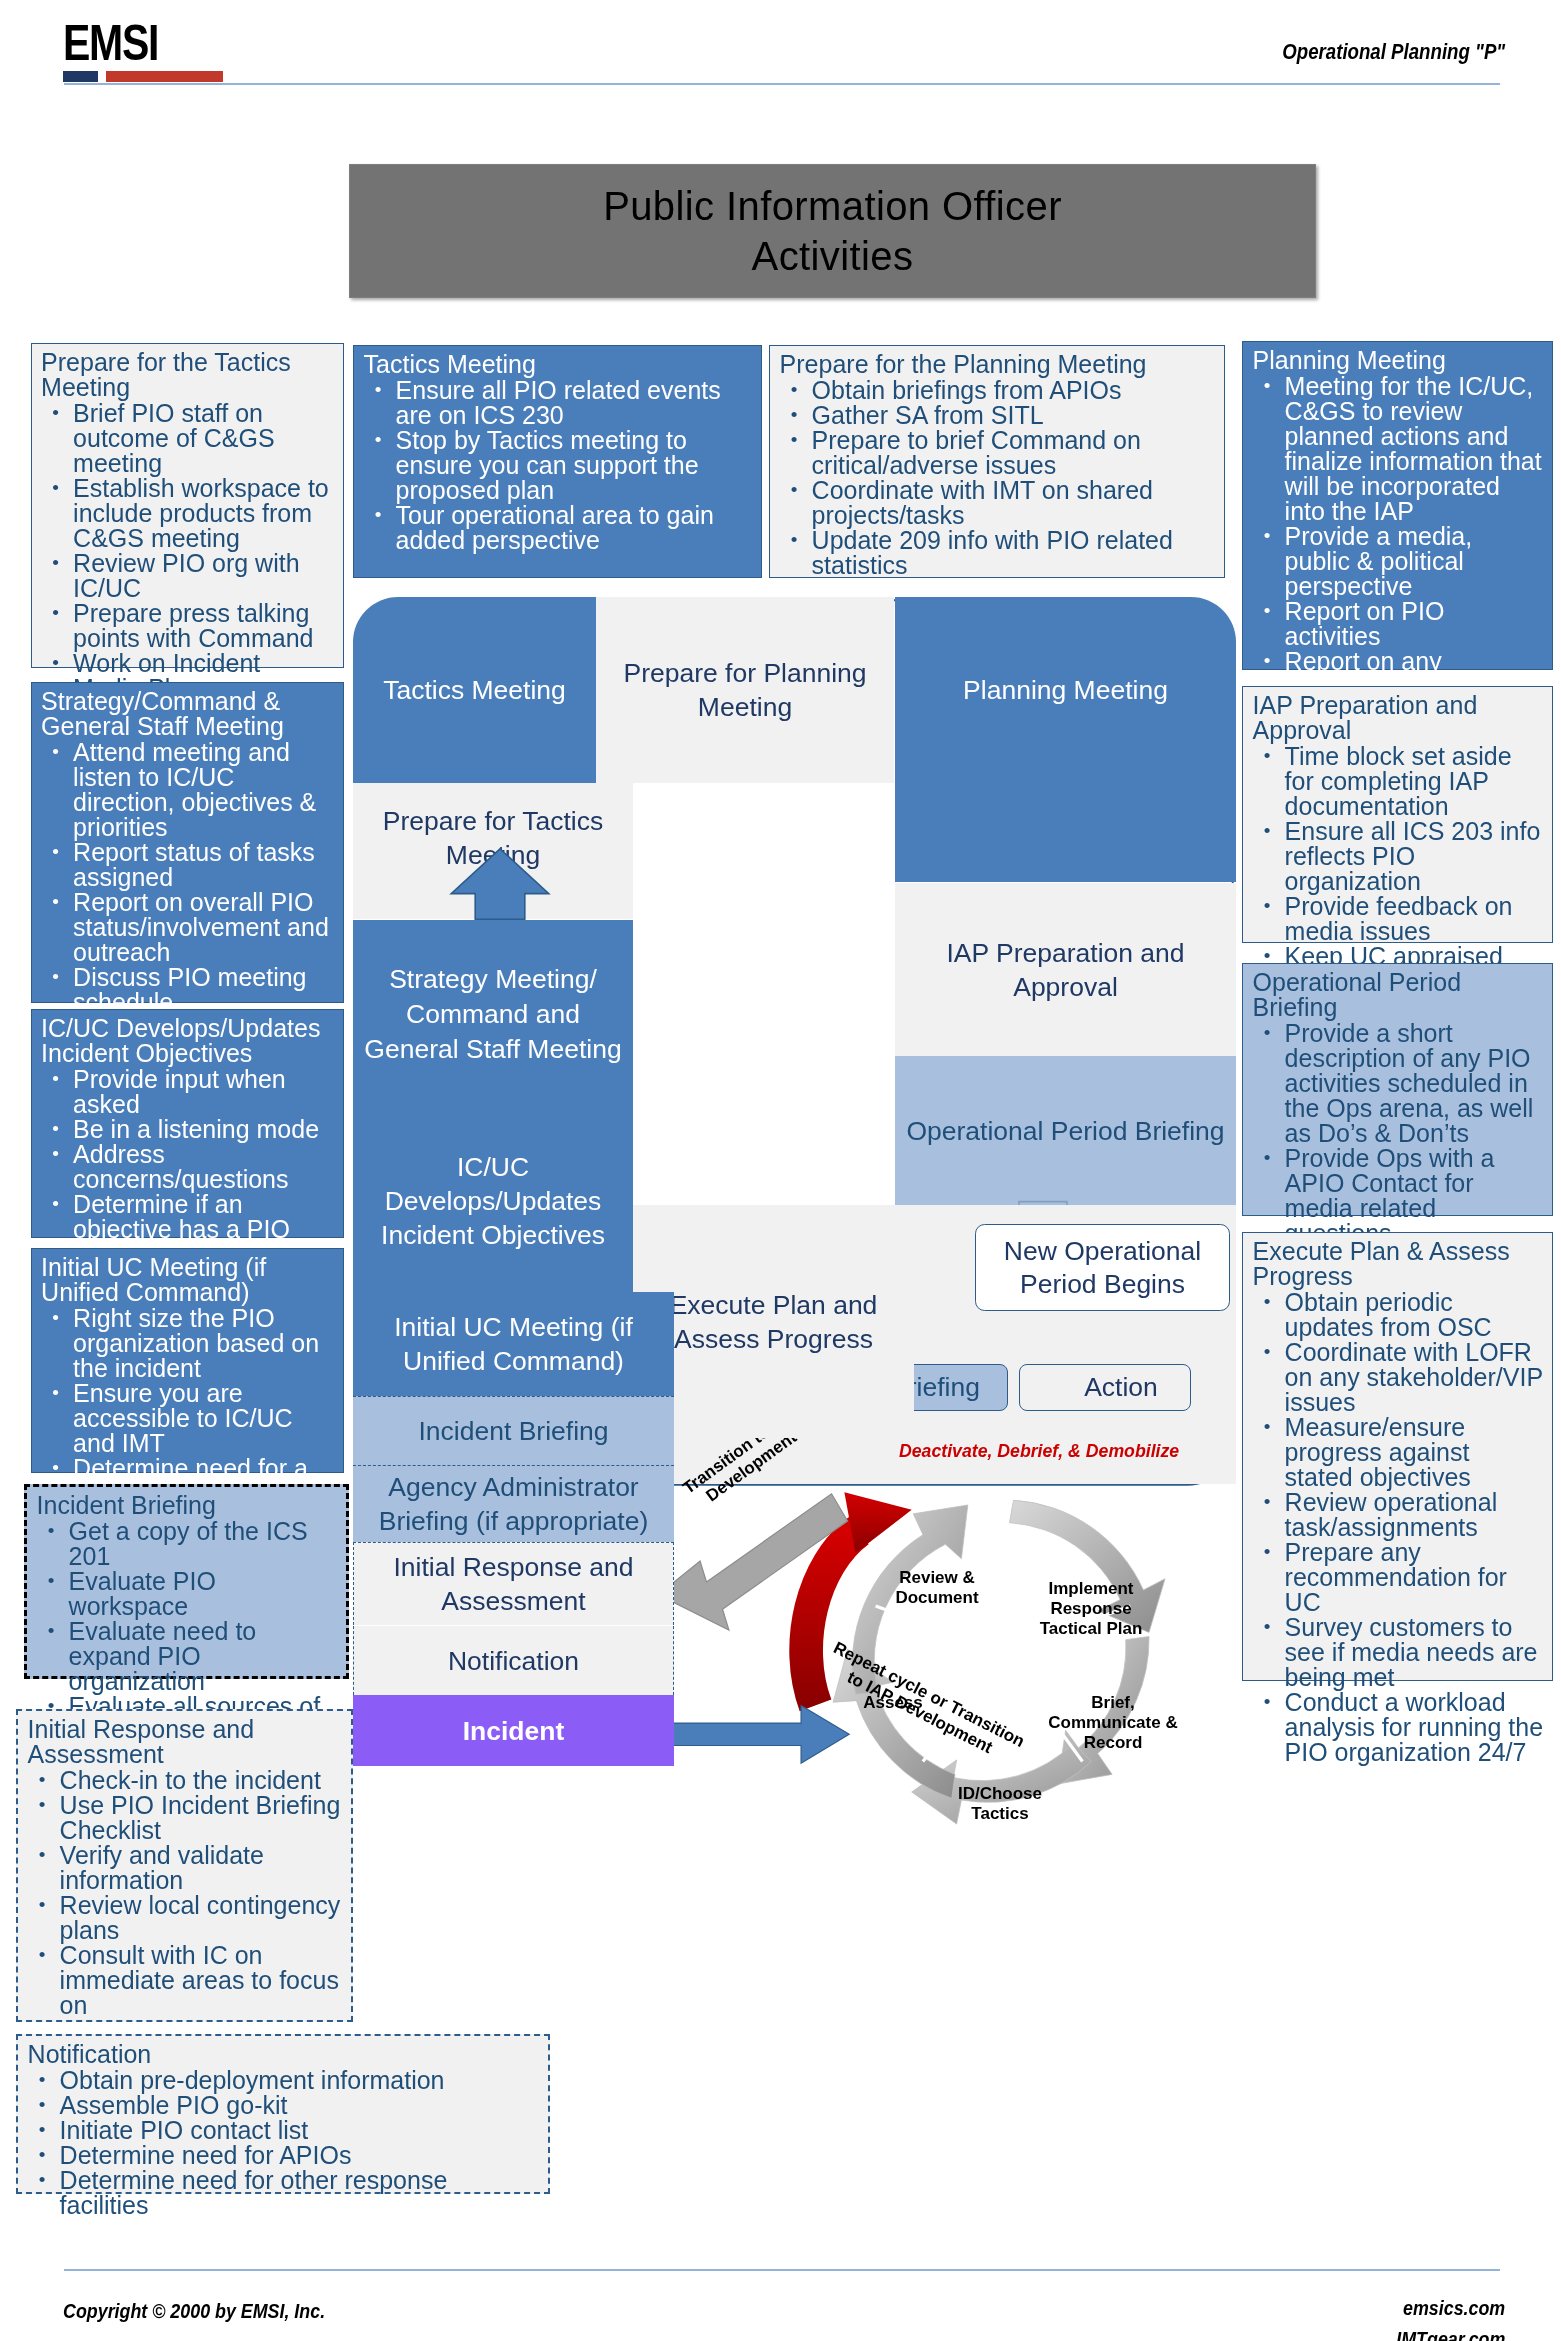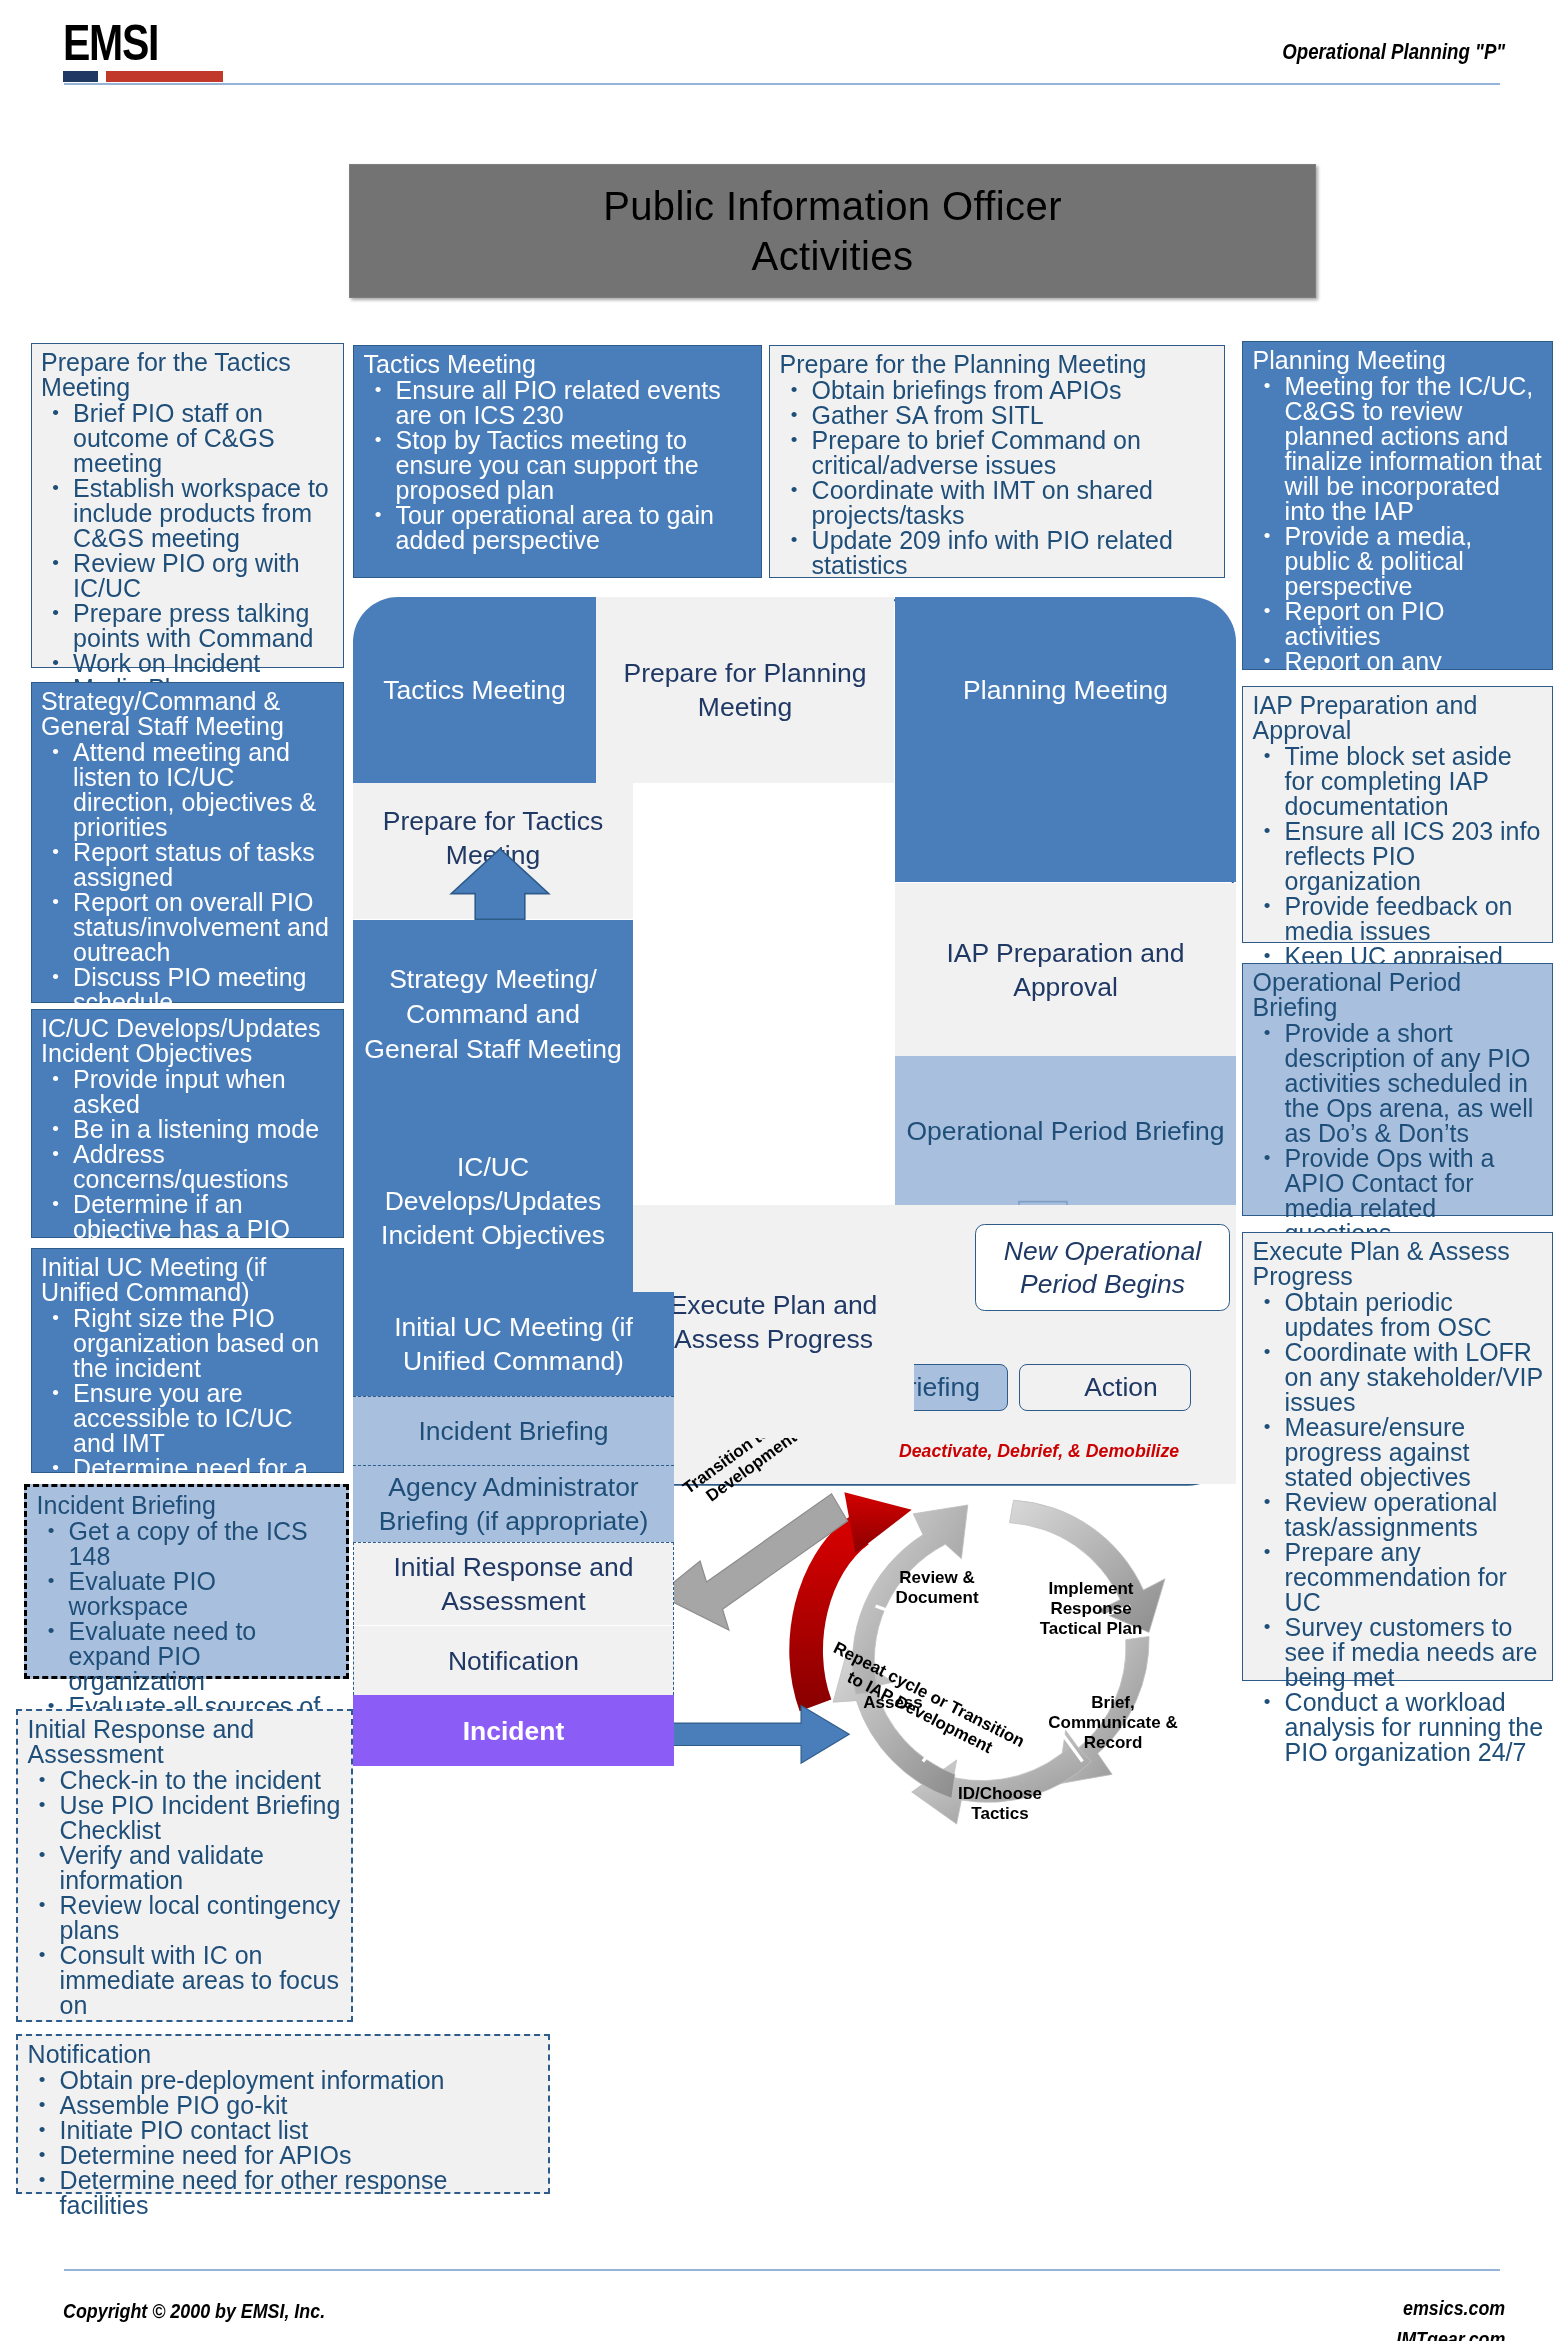--- a/index.html
+++ b/index.html
@@ -53,21 +53,21 @@
 
   
   .legend-btn{position:absolute;height:45px;border-radius:8px;display:flex;align-items:center;
      justify-content:center;font-size:26.5px;border:1.6px solid #2e5c8a;}
   .lg-dark{background:#4a7ebb;color:#fff;}
   .lg-mid{background:#a8c0dd;color:#1f4e79;}
   .lg-light{background:#f1f1f1;color:#1f3864;}
 
   
   #newop{left:975px;top:1224px;width:255px;height:87px;border:1.6px solid #2e5c8a;border-radius:9.6px;
-    background:#fff;color:#1f3864;font-style:italic;font-size:26.5px;line-height:33px;text-align:center;
+    background:#fff;color:#1f3864;font-size:26.5px;line-height:33px;text-align:center;
     display:flex;align-items:center;justify-content:center;}
 
   
   #footer-rule{left:64px;top:2269px;width:1436px;height:2.4px;background:#95b3d7;}
   #copyright{left:63px;top:2299px;font-style:italic;font-weight:bold;font-size:21px;color:#000;
      transform:scaleX(.85);transform-origin:left top;white-space:nowrap;}
   #site1{right:56px;top:2296px;font-style:italic;font-weight:bold;font-size:21px;color:#000;
      transform:scaleX(.85);transform-origin:right top;white-space:nowrap;}
   #site2{right:56px;top:2327px;font-style:italic;font-weight:bold;font-size:21px;color:#000;
      transform:scaleX(.85);transform-origin:right top;white-space:nowrap;}
@@ -127,21 +127,21 @@
       <div class="hd">Initial UC Meeting (if Unified Command)</div>
       <ul>
         <li>Right size the PIO organization based on the incident</li>
         <li>Ensure you are accessible to IC/UC and IMT</li>
         <li>Determine need for a JIC</li>
       </ul>
     </div>
     <div class="abs infobox bx-dashblack" style="left: 24px; top: 1484px; width: 325px; height: 195px;">
       <div class="hd">Incident Briefing</div>
       <ul>
-        <li>Get a copy of the ICS 148</li>
+        <li>Get a copy of the ICS 201</li>
         <li>Evaluate PIO workspace</li>
         <li>Evaluate need to expand PIO organization</li>
         <li>Evaluate all sources of information</li>
         <li>Be proactive</li>
       </ul>
     </div>
     <div class="abs infobox bx-dashblue" style="left: 16px; top: 1709px; width: 337px; height: 313px;">
       <div class="hd">Initial Response and Assessment</div>
       <ul>
         <li>Check-in to the incident</li>

